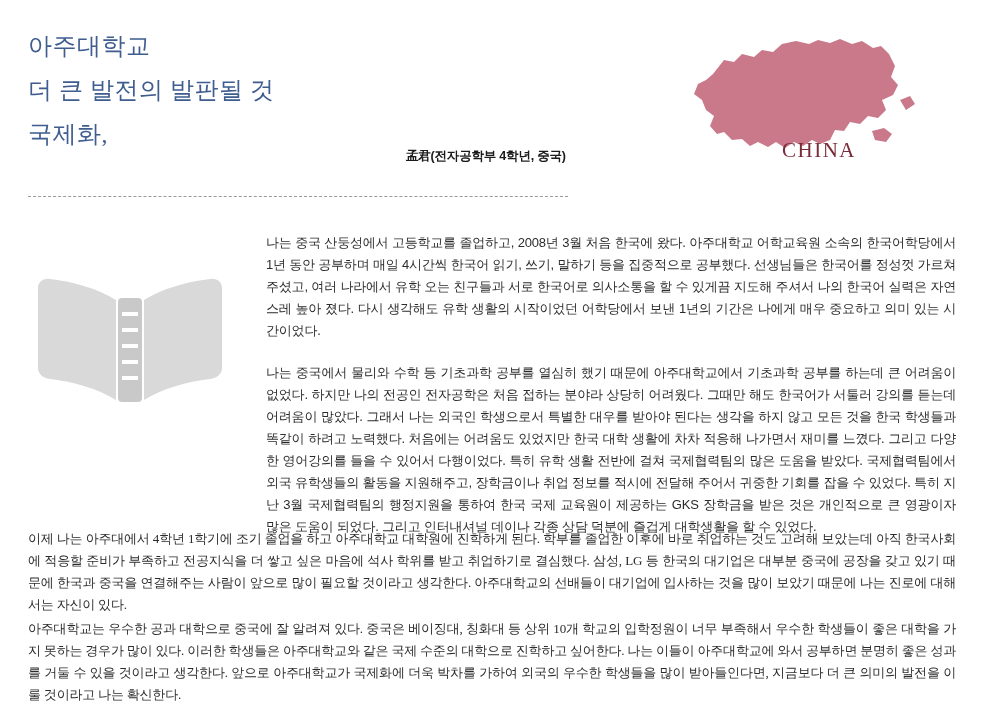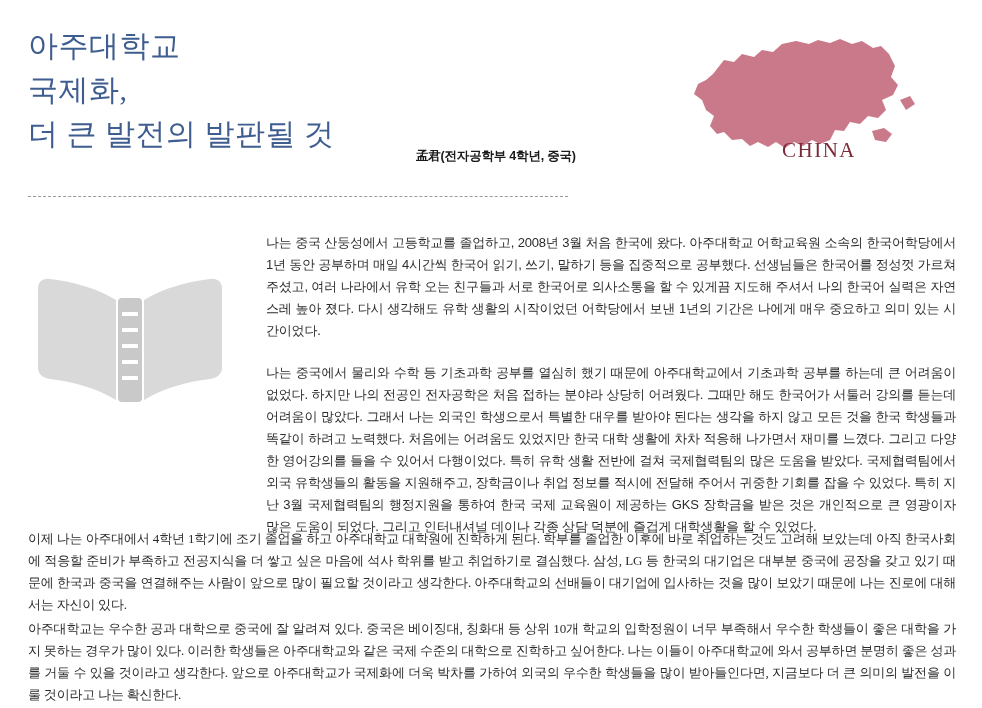--- a/index.html
+++ b/index.html
@@ -33,30 +33,30 @@
 
   .title-block {
     position: absolute;
     left: 28px;
     top: 24px;
     width: 420px;
   }
 
   .title-line {
     font-family: "Liberation Serif", "DejaVu Serif", serif;
-    font-size: 30px;
+    font-size: 24px;
     line-height: 44px;
     color: #3f5d8f;
     letter-spacing: 0.5px;
     font-weight: 400;
   }
 
   .byline {
     position: absolute;
-    left: 416px;
+    left: 406px;
     top: 148px;
     font-size: 12.5px;
     font-weight: bold;
     color: #1a1a1a;
     letter-spacing: -0.2px;
   }
 
   
   .map-wrap {
     position: absolute;
@@ -127,22 +127,22 @@
 </style>
 </head>
 <body>
 
 <div class="page">
 
   <div class="header">
 
     <div class="title-block">
       <div class="title-line">아주대학교</div>
+      <div class="title-line">더 큰 발전의 발판될 것</div>
       <div class="title-line">국제화,</div>
-      <div class="title-line">더 큰 발전의 발판될 것</div>
     </div>
 
     <div class="byline">孟君(전자공학부 4학년, 중국)</div>
 
     <div class="map-wrap">
       <svg width="250" height="140" viewBox="0 0 250 140">
         <path fill="#c9798a" d="M41,44 L52,30 L62,32 L70,24 L82,27 L90,20 L101,22 L110,14 L124,11
           L137,14 L146,10 L158,13 L168,9 L180,14 L190,11 L201,18 L209,16 L217,24 L223,36
           L219,47 L226,55 L221,65 L210,70 L214,80 L206,88 L196,86 L188,94 L178,92 L172,101
           L163,100 L158,110 L148,114 L140,110 L131,116 L122,112 L113,118 L104,112 L96,117

